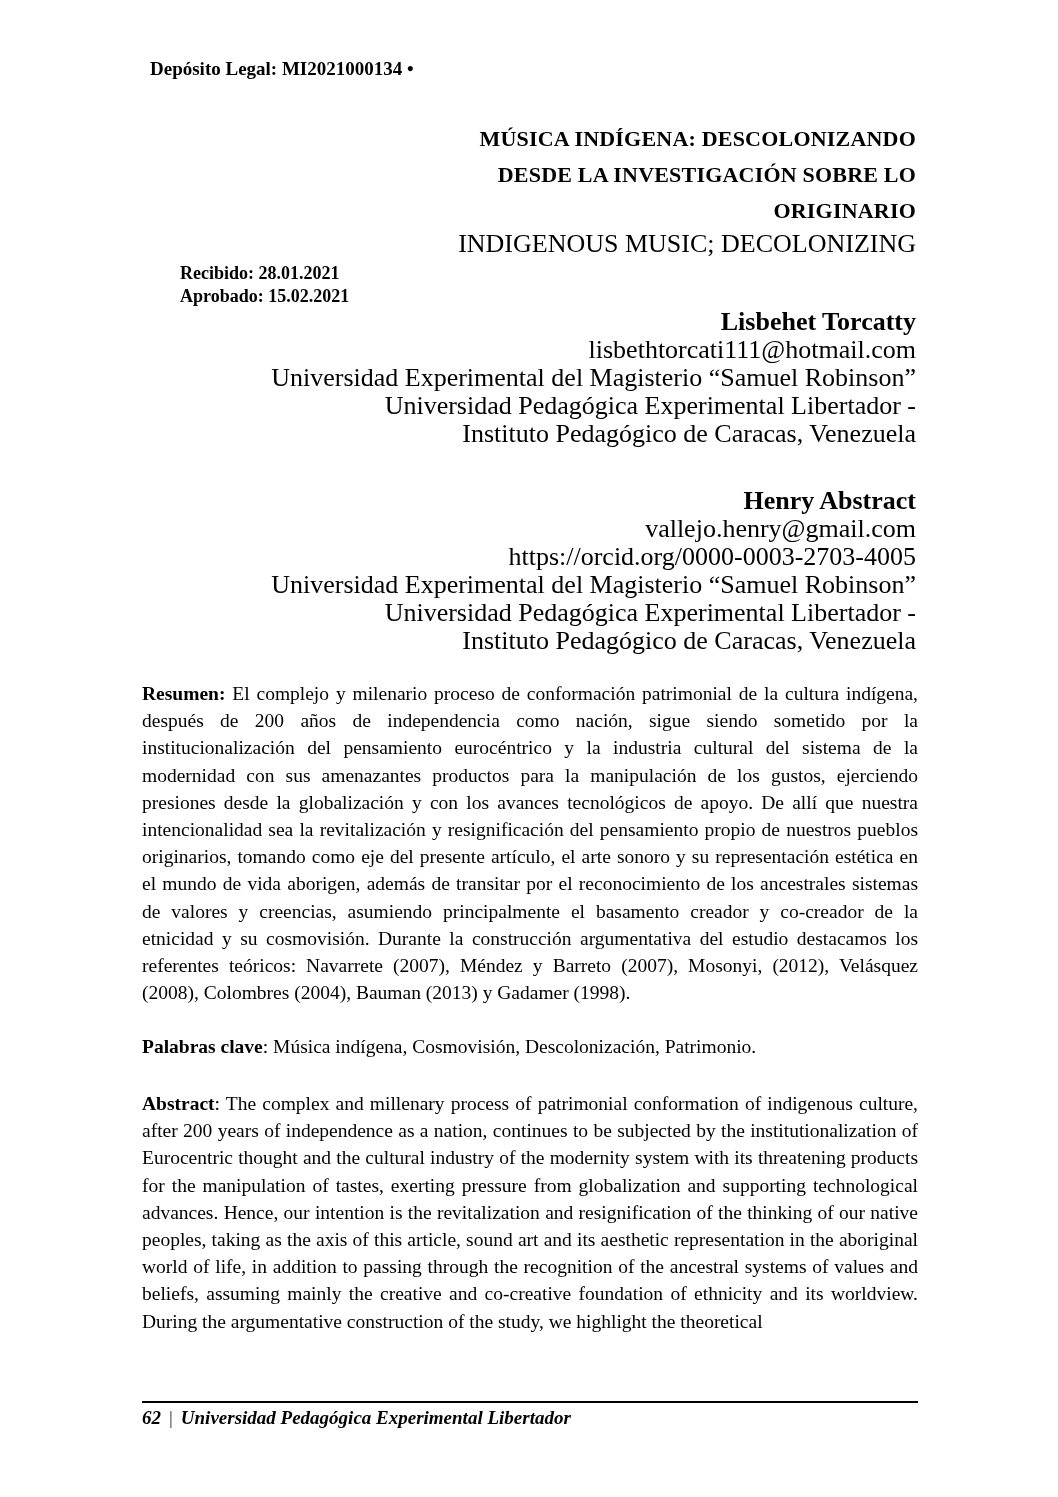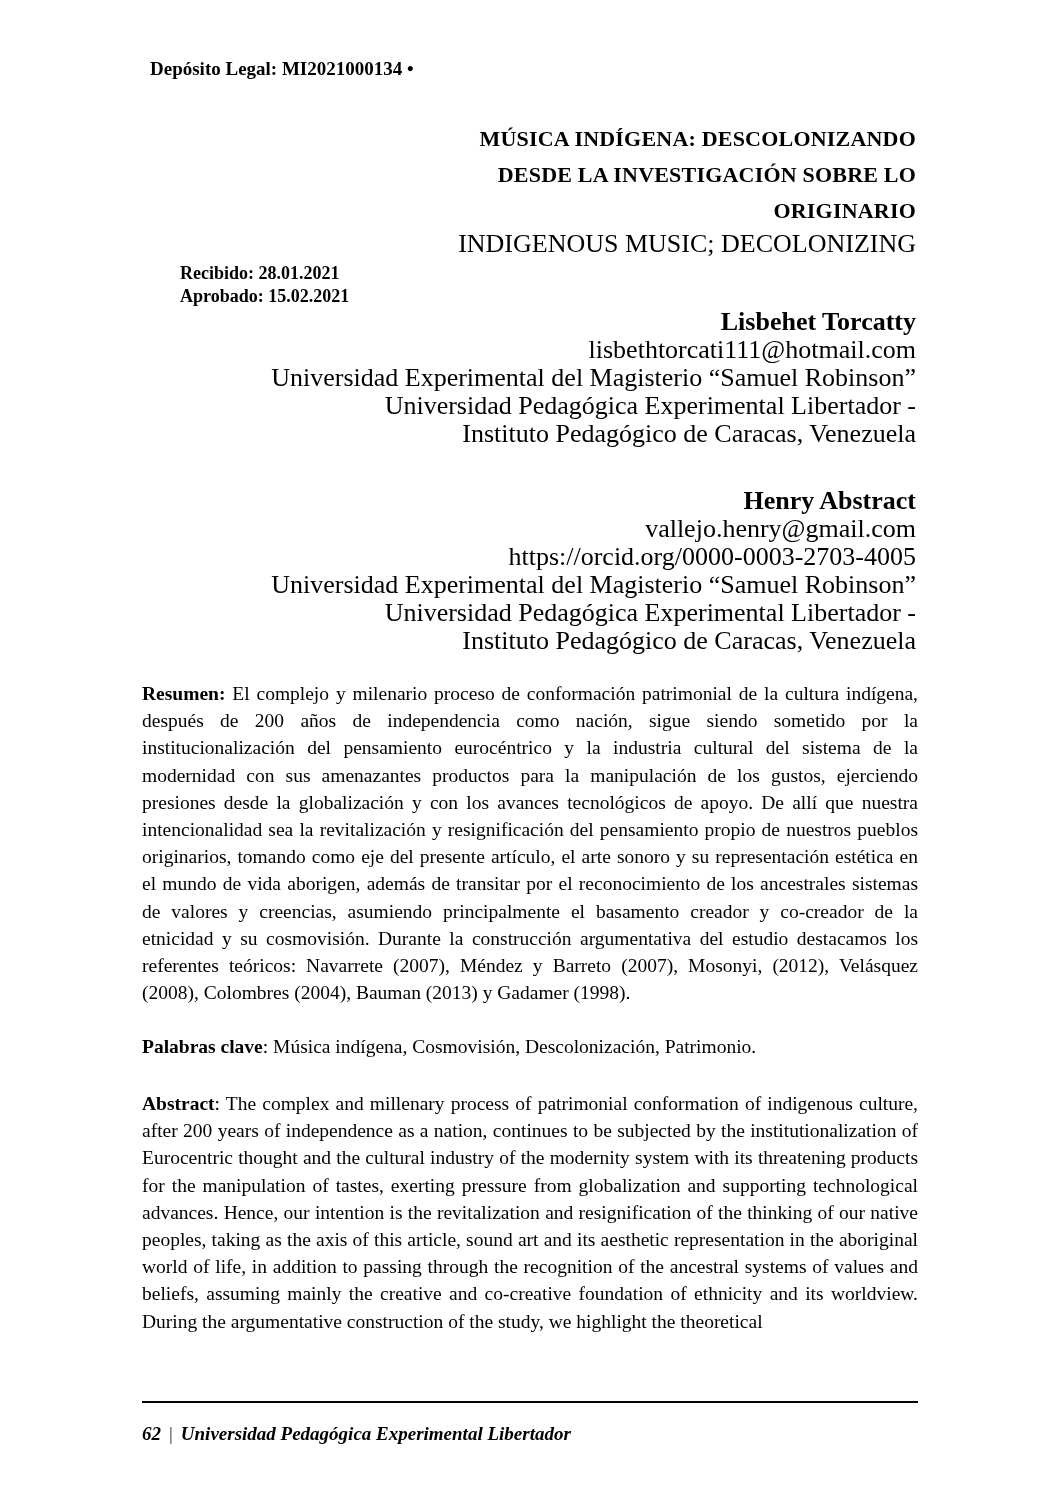--- a/index.html
+++ b/index.html
@@ -68,21 +68,21 @@
   .resumen-para { top: 652px; margin-top: 28px; }
   .palabras-para { top: 1033px; text-align: left; }
   .abstract-para { top: 1090px; }
   .bold { font-weight: bold; }
   .footer {
     position: absolute;
     left: 142px;
     width: 776px;
     top: 1401px;
     border-top: 2px solid #000000;
-    padding-top: 20px;
+    padding-top: 4px;
     font-size: 19px;
     font-style: italic;
     font-weight: bold;
   }
   .footer .sep {
     font-weight: normal;
     font-style: normal;
     padding: 0 8px;
     color: #333;
   }

